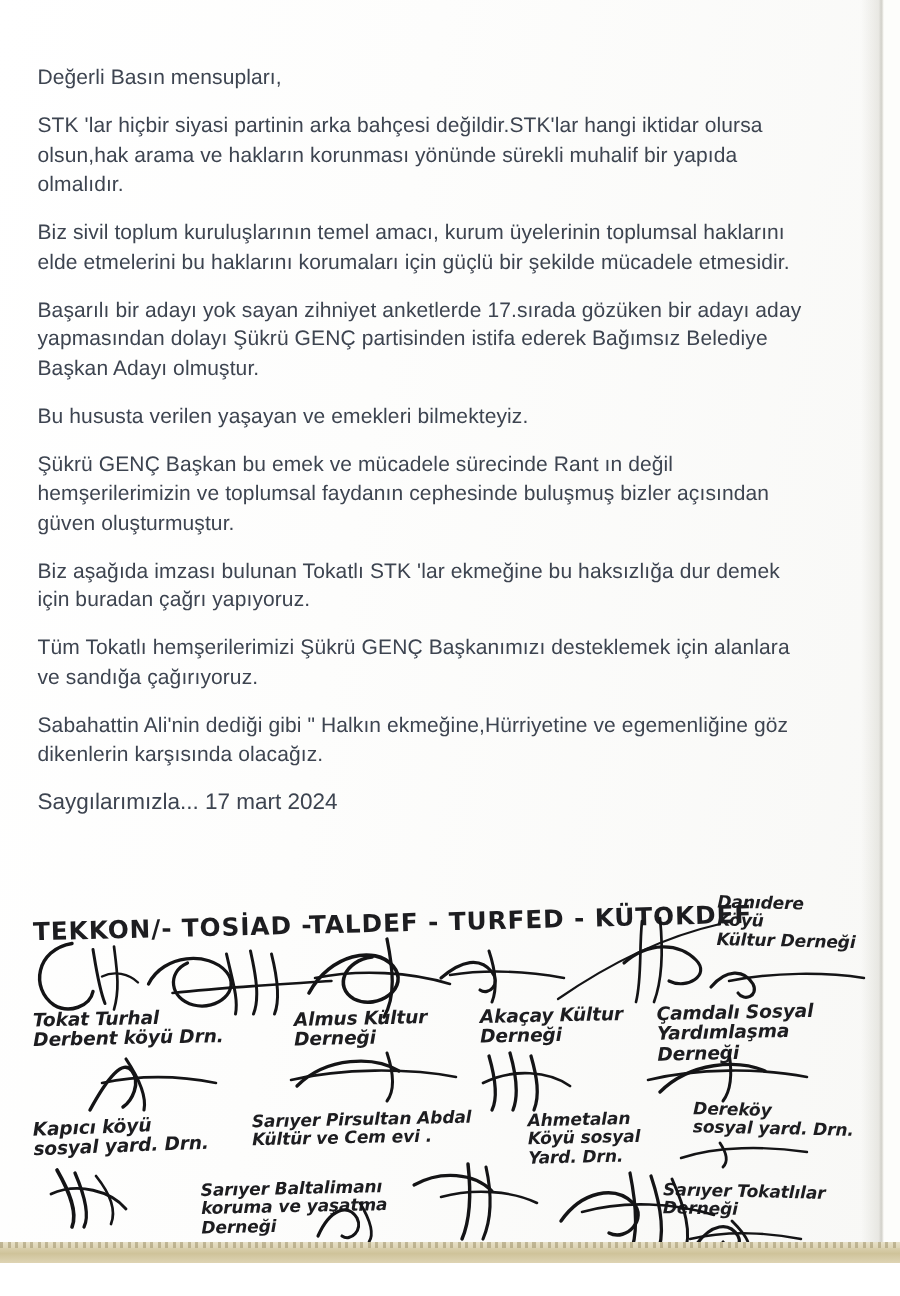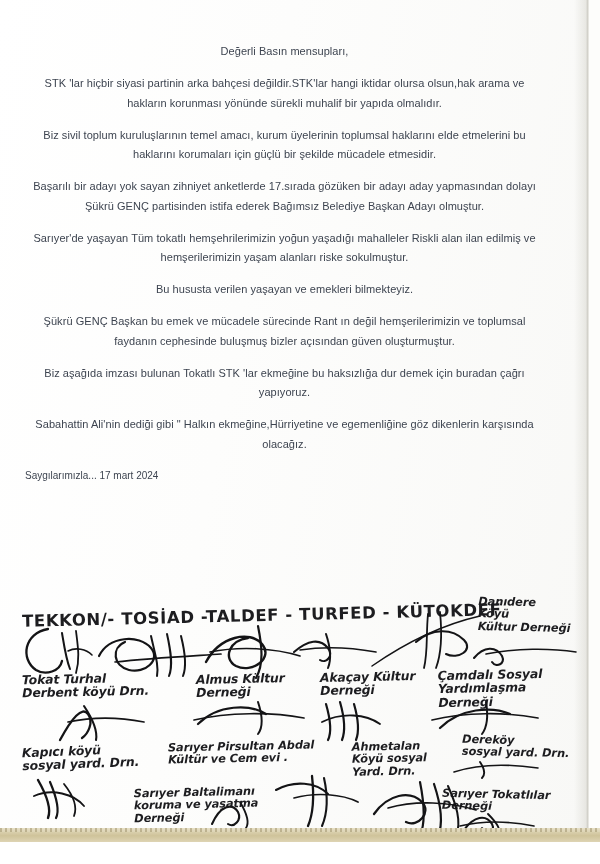--- a/index.html
+++ b/index.html
@@ -65,30 +65,30 @@
 
   
   .body-text {
     position: absolute;
     left: 25px;
     top: 42px;
     width: 519px;
   }
   .para {
     color: #3d4450;
-    font-size: 11px;
+    font-size: 14px;
     line-height: 19.5px;
     letter-spacing: .005em;
     margin: 0 0 12.5px 0;
-    text-align: center;
+    text-align: left;
   }
   .para.tight { margin-bottom: 12px; }
   .sign-date {
     color: #3d4450;
-    font-size: 10px;
+    font-size: 15px;
     line-height: 19px;
     margin: 6px 0 0 0;
   }
 
   
   .hand {
     position: absolute;
     left: 0;
     top: 0;
     width: 600px;
@@ -134,24 +134,24 @@
 
   <div class="paper"></div>
   <div class="paper-edge-soft"></div>
   <div class="paper-edge"></div>
 
   <div class="body-text">
     <p class="para">Değerli Basın mensupları,</p>
     <p class="para">STK 'lar hiçbir siyasi partinin arka bahçesi değildir.STK'lar hangi iktidar olursa olsun,hak arama ve hakların korunması yönünde sürekli muhalif bir yapıda olmalıdır.</p>
     <p class="para">Biz  sivil toplum kuruluşlarının  temel amacı, kurum üyelerinin toplumsal haklarını elde etmelerini bu haklarını korumaları için güçlü bir şekilde mücadele etmesidir.</p>
     <p class="para">Başarılı bir adayı yok sayan zihniyet anketlerde 17.sırada gözüken bir adayı aday yapmasından dolayı Şükrü GENÇ partisinden istifa ederek Bağımsız Belediye Başkan Adayı olmuştur.</p>
-    <p class="para">Sarıyer'de yaşayan Tüm tokatlı hemşehrilerimizin yoğun yaşadığı mahalleler Riskli alan ilan edilmiş ve hemşerilerimizin yaşam alanları riske sokulmuştur.</p>
     <p class="para">Bu hususta verilen yaşayan ve emekleri bilmekteyiz.</p>
     <p class="para">Şükrü GENÇ Başkan bu emek ve mücadele sürecinde Rant ın değil hemşerilerimizin ve toplumsal faydanın cephesinde buluşmuş bizler açısından güven oluşturmuştur.</p>
     <p class="para">Biz aşağıda imzası bulunan Tokatlı STK 'lar  ekmeğine bu haksızlığa dur demek için buradan çağrı yapıyoruz.</p>
+    <p class="para">Tüm Tokatlı hemşerilerimizi Şükrü GENÇ Başkanımızı desteklemek için alanlara ve sandığa çağırıyoruz.</p>
     <p class="para tight">Sabahattin Ali'nin dediği gibi " Halkın ekmeğine,Hürriyetine ve egemenliğine göz dikenlerin karşısında olacağız.</p>
     <p class="sign-date">Saygılarımızla...  17 mart 2024</p>
   </div>
 
   <div class="hand">
 
     <div class="hw acronyms" style="left:22px; top:607px;">TEKKON/- TOSİAD -TALDEF - TURFED - KÜTOKDEF</div>
 
     <div class="hw org sm rot4" style="left:478px; top:596px;">Danıdere
 Köyü

